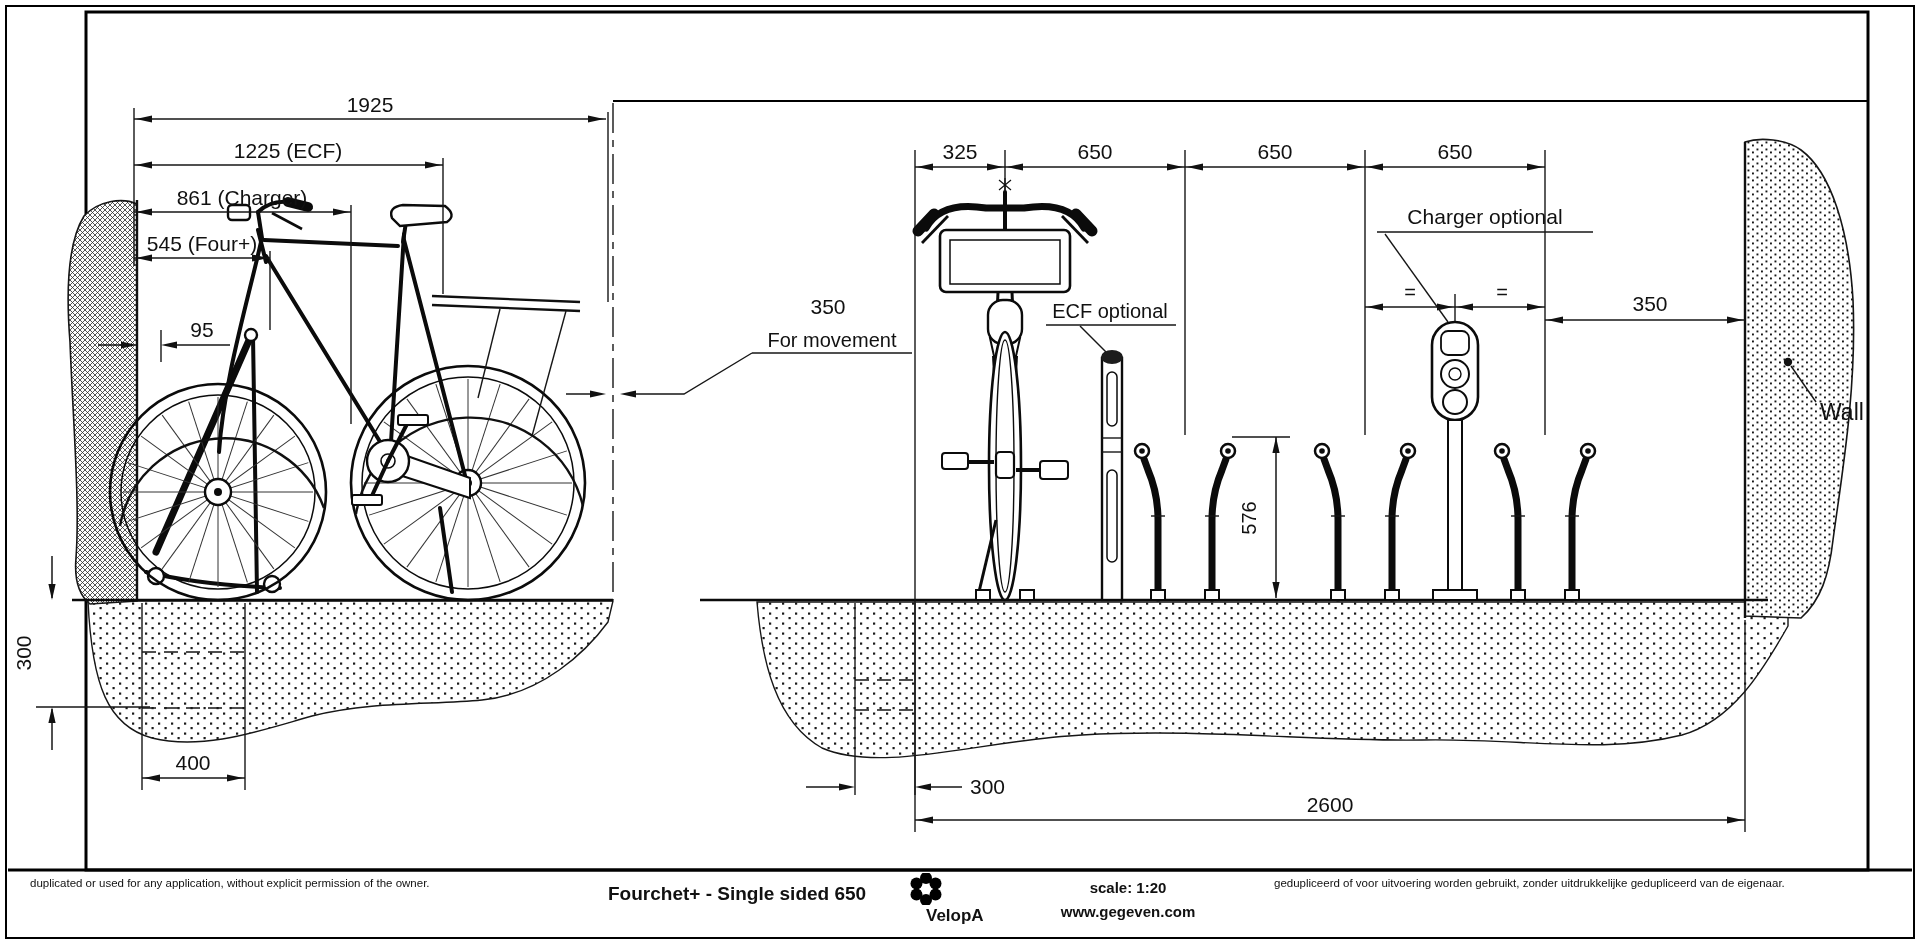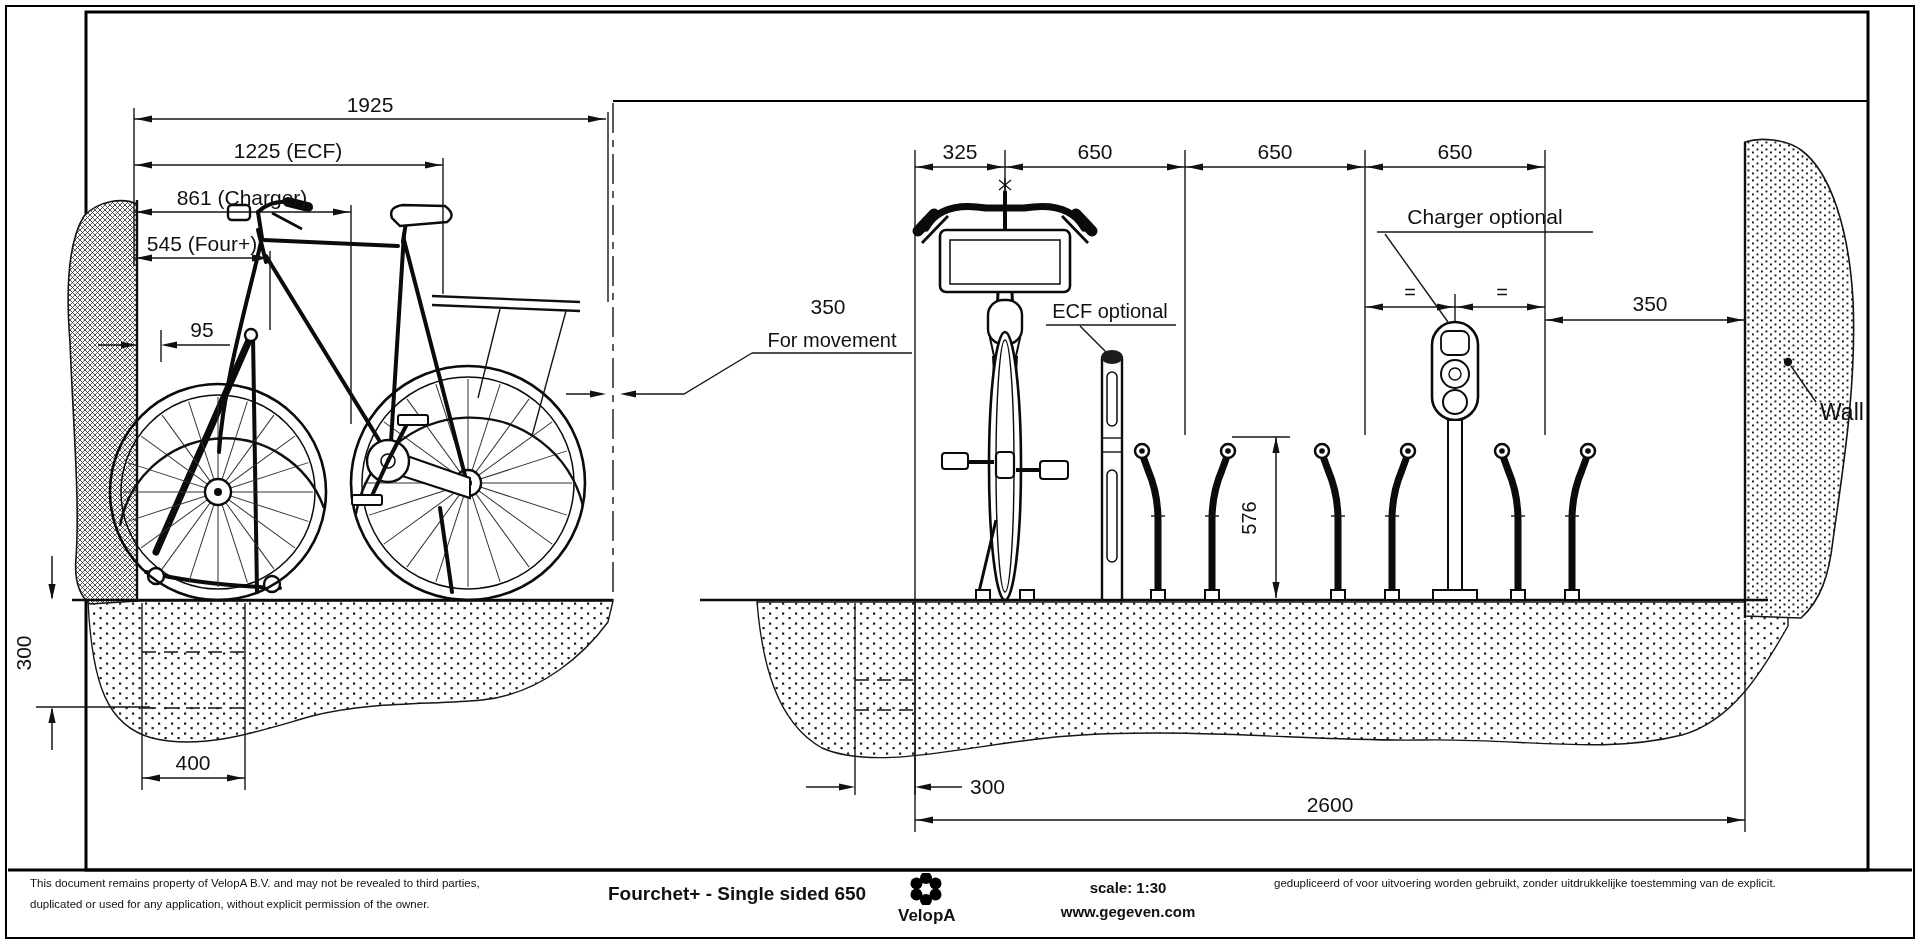--- a/index.html
+++ b/index.html
@@ -11,21 +11,21 @@
   .thin{stroke:#161616;stroke-width:1.4;fill:none;}
   .dimln{stroke:#161616;stroke-width:1.5;fill:none;}
   .med{stroke:#101010;stroke-width:2.4;fill:none;}
   .bold{stroke:#0b0b0b;stroke-width:4;fill:none;stroke-linecap:round;}
   .tube{stroke:#0b0b0b;stroke-width:7;fill:none;stroke-linecap:round;}
   .arr{fill:#111;stroke:none;}
   .tb{position:absolute;color:#111;}
   .copy{font-size:11.5px;line-height:20.5px;white-space:nowrap;}
   .dtitle{font-size:19px;font-weight:700;white-space:nowrap;}
   .scl{font-size:15px;font-weight:700;text-align:center;line-height:24px;}
-  .vlogo{font-size:17px;font-weight:700;text-align:left;line-height:14px;}
+  .vlogo{font-size:17px;font-weight:700;text-align:left;line-height:14px;margin-left:28px;}
 </style>
 </head>
 <body>
 
 <svg id="stage" viewBox="0 0 1920 944" xmlns="http://www.w3.org/2000/svg">
   <defs>
     <path id="arr-r" class="arr" d="M0 0 L-16 -3.6 L-16 3.6 Z"></path>
     <path id="arr-l" class="arr" d="M0 0 L16 -3.6 L16 3.6 Z"></path>
     <path id="arr-u" class="arr" d="M0 0 L-3.6 16 L3.6 16 Z"></path>
     <path id="arr-d" class="arr" d="M0 0 L-3.6 -16 L3.6 -16 Z"></path>
@@ -383,36 +383,35 @@
       <rect x="942" y="453" width="26" height="16" rx="3" fill="#fff" stroke="#0b0b0b" stroke-width="2"></rect>
       <line x1="996" y1="520" x2="978" y2="596" stroke="#0b0b0b" stroke-width="3"></line>
       <rect x="976" y="590" width="14" height="10" fill="#fff" stroke="#0b0b0b" stroke-width="2"></rect>
       <rect x="1020" y="590" width="14" height="10" fill="#fff" stroke="#0b0b0b" stroke-width="2"></rect>
     </g>
   </g>
 </svg>
 
 <div>
   <div class="tb copy" style="left:30px;top:873px;">
-    <div>This document remains property of VelopA B.V. and may not be revealed to third parties,</div>
     <div>duplicated or used for any application, without explicit permission of the owner.</div>
   </div>
   <div class="tb dtitle" style="left:608px;top:883px;">Fourchet+ - Single sided 650</div>
   <div class="tb" style="left:898px;top:873px;width:56px;text-align:center;">
     <svg width="48" height="32" viewBox="0 0 48 32">
       <circle cx="24" cy="5" r="6" fill="#000"></circle>
       <circle cx="33.5" cy="10.5" r="6" fill="#000"></circle>
       <circle cx="33.5" cy="21.5" r="6" fill="#000"></circle>
       <circle cx="24" cy="27" r="6" fill="#000"></circle>
       <circle cx="14.5" cy="21.5" r="6" fill="#000"></circle>
       <circle cx="14.5" cy="10.5" r="6" fill="#000"></circle>
       <circle cx="24" cy="16" r="5" fill="#fff"></circle>
     </svg>
     <div class="vlogo">VelopA</div>
   </div>
   <div class="tb scl" style="left:1040px;top:876px;width:176px;">
-    <div>scale: 1:30</div>
+    <div>scale: 1:20</div>
     <div>www.gegeven.com</div>
   </div>
   <div class="tb copy" style="left:1274px;top:873px;">
-    <div>gedupliceerd of voor uitvoering worden gebruikt, zonder uitdrukkelijke toestemming van de explicit.</div>
+    <div>gedupliceerd of voor uitvoering worden gebruikt, zonder uitdrukkelijke gedupliceerd van de eigenaar.</div>
   </div>
 </div>
 
 </body></html>

